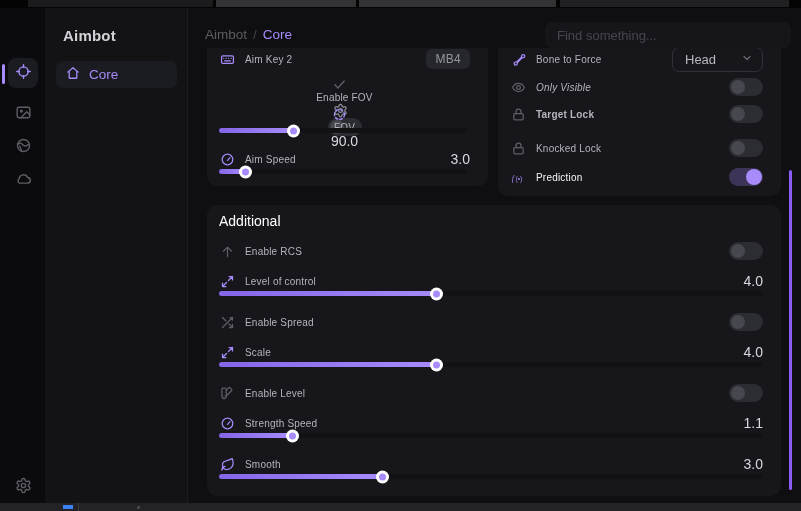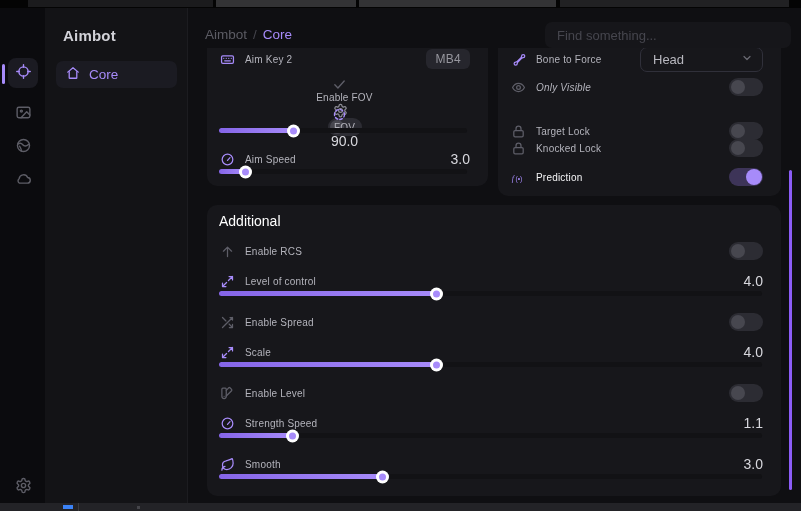--- a/index.html
+++ b/index.html
@@ -68,21 +68,21 @@
 
   .toggle { width:34px; height:18px; border-radius:9px; background:#2c2c33; position:relative;
     flex:0 0 auto; }
   .toggle .tknob { position:absolute; left:2px; top:2px; width:14px; height:14px;
     border-radius:50%; background:#47474f; }
   .toggle.on { background:#3d3458; }
   .toggle.on .tknob { left:auto; right:1px; top:1px; width:16px; height:16px; background:#a78bfa; }
   .gear-btn { color:#8d8d96; margin-right:8px; display:flex; }
   .gear-btn svg { width:15px; height:15px; }
 
-  .select { width:123px; height:25px; border:1px solid #30303a; border-radius:7px;
+  .select { width:91px; height:25px; border:1px solid #30303a; border-radius:7px;
     display:flex; align-items:center; padding:0 9px 0 12px; flex:0 0 auto; }
   .select .sel-value { font-size:13px; color:#b8b8bf; flex:1; }
   .select svg { width:12px; height:12px; color:#6a6a73; }
 
   .track { position:absolute; left:12px; height:5px; background:#121215; border-radius:3px; }
   .tr-left { right:21px; } .tr-add { right:19px; }
   .fill { position:relative; height:100%; border-radius:3px;
     background:linear-gradient(90deg,#8565e8,#a78bfa); }
   .knob { position:absolute; right:-7px; top:50%; transform:translateY(-50%);
     width:13px; height:13px; background:#ffffff; border-radius:50%; }
@@ -253,21 +253,21 @@
                   <path d="M2.5 12S6 5.5 12 5.5 21.5 12 21.5 12 18 18.5 12 18.5 2.5 12 2.5 12z"></path>
                   <circle cx="12" cy="12" r="3"></circle>
                 </svg>
               </span>
             <span class="label">Only Visible</span>
             <span class="spacer"></span>
             <span class="toggle">
                 <span class="tknob"></span>
               </span>
           </div>
-          <div class="row" style="top:84px; height:26px;">
+          <div class="row" style="top:67px; height:26px;font-weight:bold;">
             <span class="icon ic-muted">
                 <svg viewBox="0 0 24 24" fill="none" stroke="currentColor" stroke-width="2" stroke-linecap="round" stroke-linejoin="round">
                   <rect x="4.5" y="10.5" width="15" height="10" rx="2"></rect>
                   <path d="M8 10.5V7.5a4 4 0 0 1 8 0v3"></path>
                 </svg>
               </span>
             <span class="label">Target Lock</span>
             <span class="spacer"></span>
             <span class="toggle">
                 <span class="tknob"></span>

